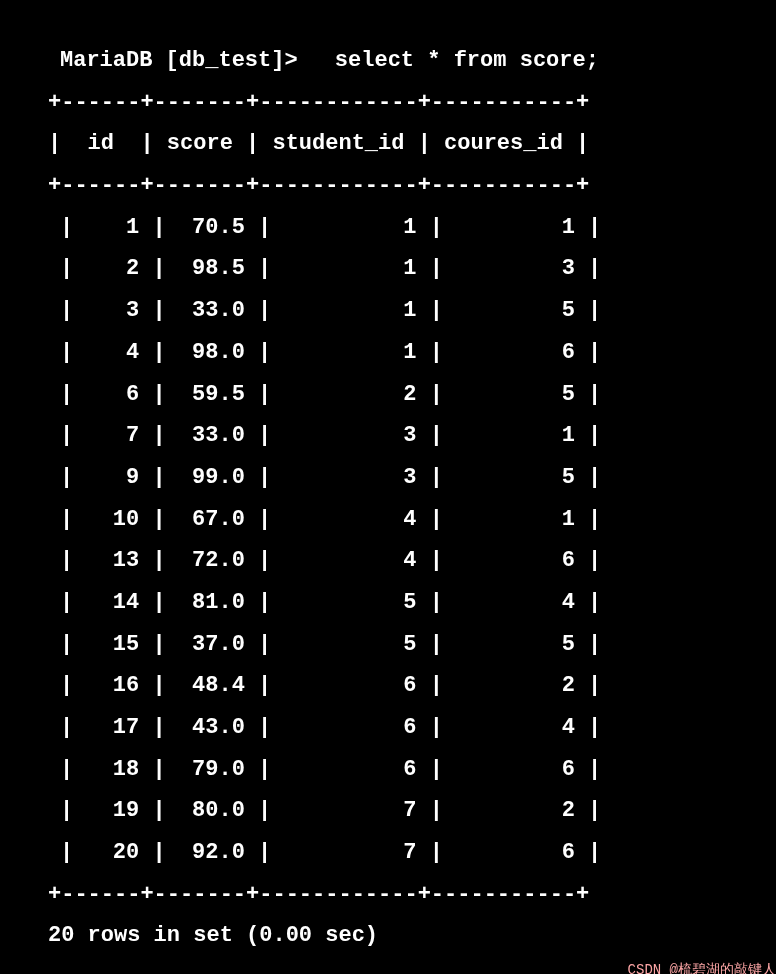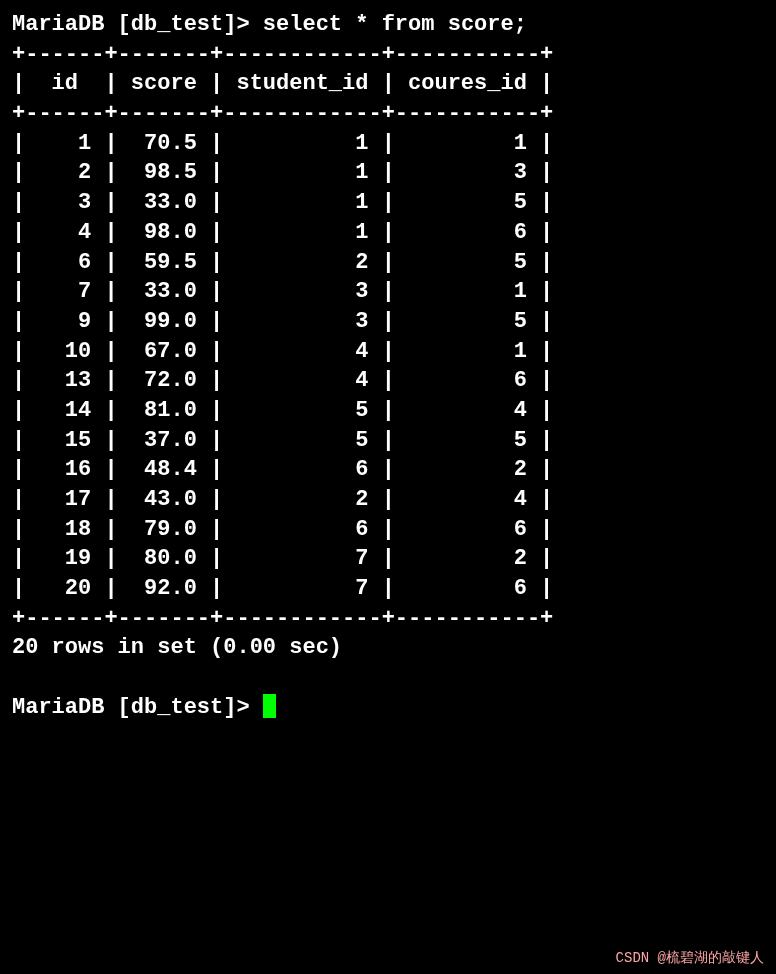--- a/index.html
+++ b/index.html
@@ -1,16 +1,16 @@
 <!DOCTYPE html>
 <html><head>
   <meta charset="utf-8">
   <style>
     * {
-      margin: 0;
+      margin: 12px;
       padding: 0;
       box-sizing: border-box;
     }
     body {
       background: #000;
       color: #fff;
       font-family: "Consolas", "Courier New", monospace;
       font-size: 22px;
       width: 776px;
       height: 974px;
@@ -54,21 +54,21 @@
     <div class="line">|    3 |  33.0 |          1 |         5 |</div>
     <div class="line">|    4 |  98.0 |          1 |         6 |</div>
     <div class="line">|    6 |  59.5 |          2 |         5 |</div>
     <div class="line">|    7 |  33.0 |          3 |         1 |</div>
     <div class="line">|    9 |  99.0 |          3 |         5 |</div>
     <div class="line">|   10 |  67.0 |          4 |         1 |</div>
     <div class="line">|   13 |  72.0 |          4 |         6 |</div>
     <div class="line">|   14 |  81.0 |          5 |         4 |</div>
     <div class="line">|   15 |  37.0 |          5 |         5 |</div>
     <div class="line">|   16 |  48.4 |          6 |         2 |</div>
-    <div class="line">|   17 |  43.0 |          2 |         4 |</div>
+    <div class="line">|   17 |  43.0 |          6 |         4 |</div>
     <div class="line">|   18 |  79.0 |          6 |         6 |</div>
     <div class="line">|   19 |  80.0 |          7 |         2 |</div>
     <div class="line">|   20 |  92.0 |          7 |         6 |</div>
   </div>
 <div id="table-sep-bot" class="line">+------+-------+------------+-----------+</div>
 <div class="line">20 rows in set (0.00 sec)</div>
 <div class="line">&nbsp;</div>
 <div class="line"><span>MariaDB [db_test]&gt; </span><span class="cursor"></span></div>
 <div class="watermark">CSDN @梳碧湖的敲键人</div>
 

